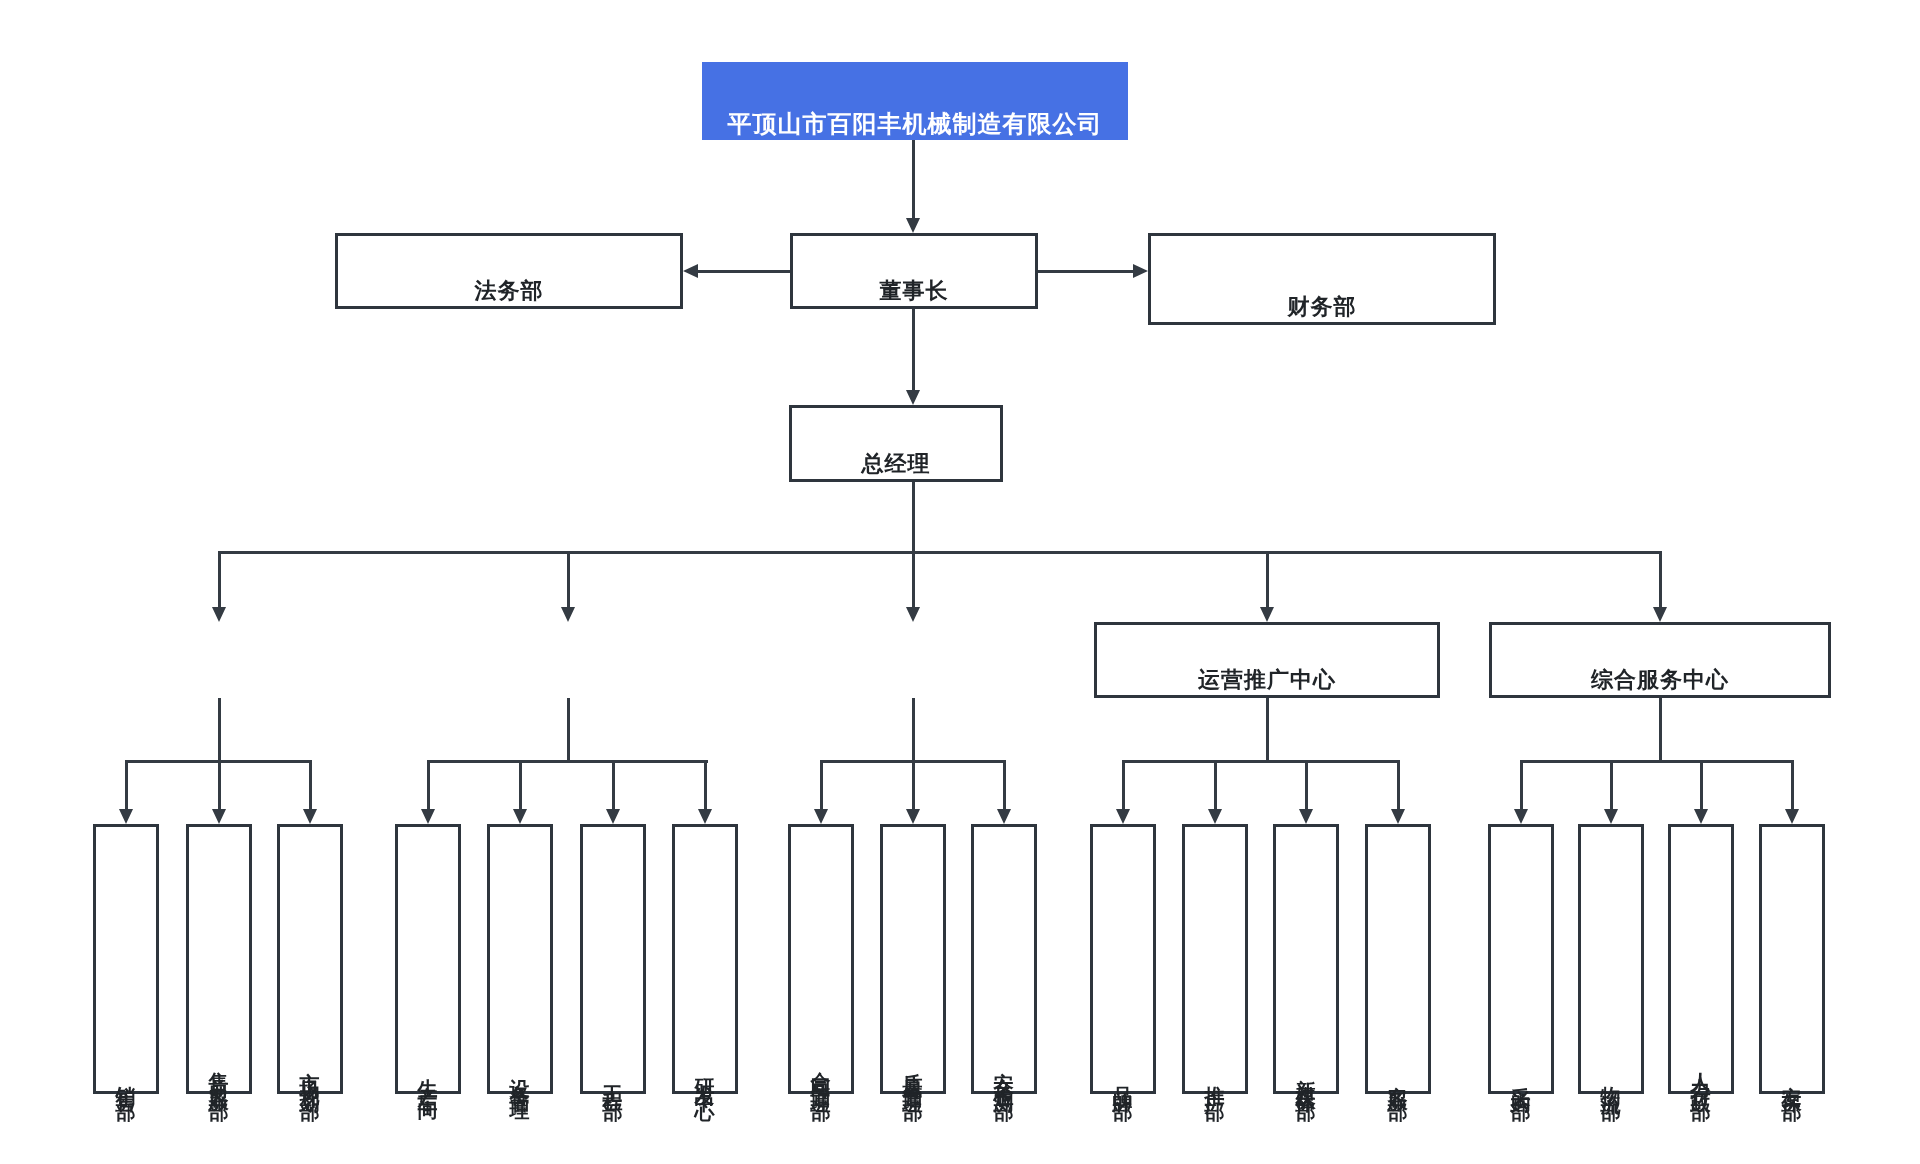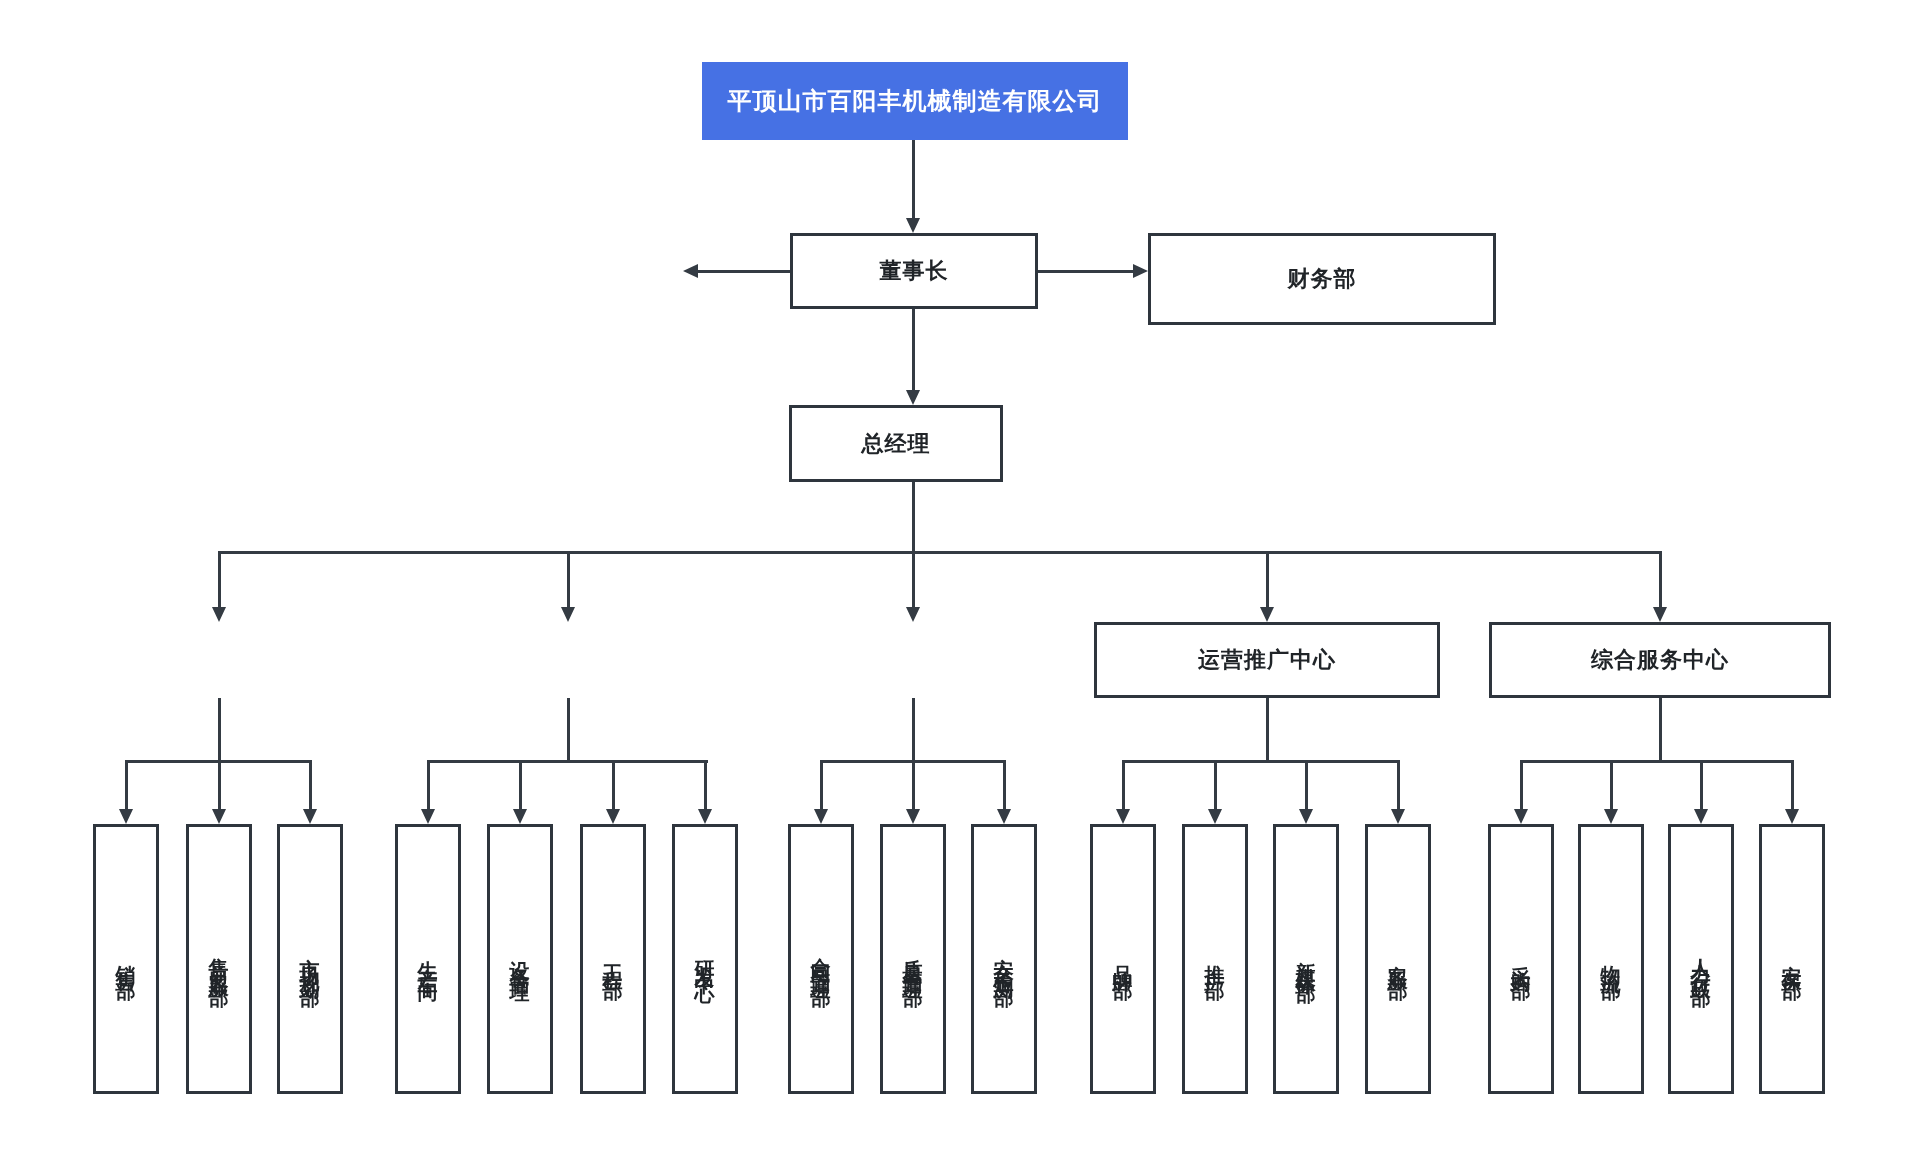--- a/index.html
+++ b/index.html
@@ -8,21 +8,21 @@
     width:1920px;height:1164px;
     background:var(--background,#ffffff);
     font-family:"Liberation Sans","DejaVu Sans",sans-serif;
     overflow:hidden;
   }
   .box{
     position:absolute;
     box-sizing:border-box;
     background:var(--box-bg,#ffffff);
     border:3px solid var(--box-border,#2e353d);
-    display:flex;align-items:center;justify-content:center;
+    display:flex;align-items:flex-end;justify-content:center;
     font-weight:700;font-size:22px;
     color:var(--text,#202428);
     letter-spacing:1px;
     text-align:center;
   }
   .box.root{
     background:var(--root-bg,#4671e4);
     border:none;
     color:var(--root-text,#ffffff);
     font-size:24px;
@@ -131,20 +131,23 @@
   <div class="arr arr-down" style="left:1604px;top:809px"></div>
   <div class="line" style="left:1700px;top:760px;width:3px;height:50px"></div>
   <div class="arr arr-down" style="left:1694px;top:809px"></div>
   <div class="line" style="left:1791px;top:760px;width:3px;height:50px"></div>
   <div class="arr arr-down" style="left:1785px;top:809px"></div>
 
   <div class="box root" style="left:702px;top:62px;width:426px;height:78px">
     <span>平顶山市百阳丰机械制造有限公司</span>
   </div>
 
+  <div class="box" style="left:335px;top:233px;width:348px;height:76px">
+    <span>法务部</span>
+  </div>
   <div class="box" style="left:790px;top:233px;width:248px;height:76px">
     <span>董事长</span>
   </div>
   <div class="box" style="left:1148px;top:233px;width:348px;height:92px">
     <span>财务部</span>
   </div>
 
   <div class="box" style="left:789px;top:405px;width:214px;height:77px">
     <span>总经理</span>
   </div>

